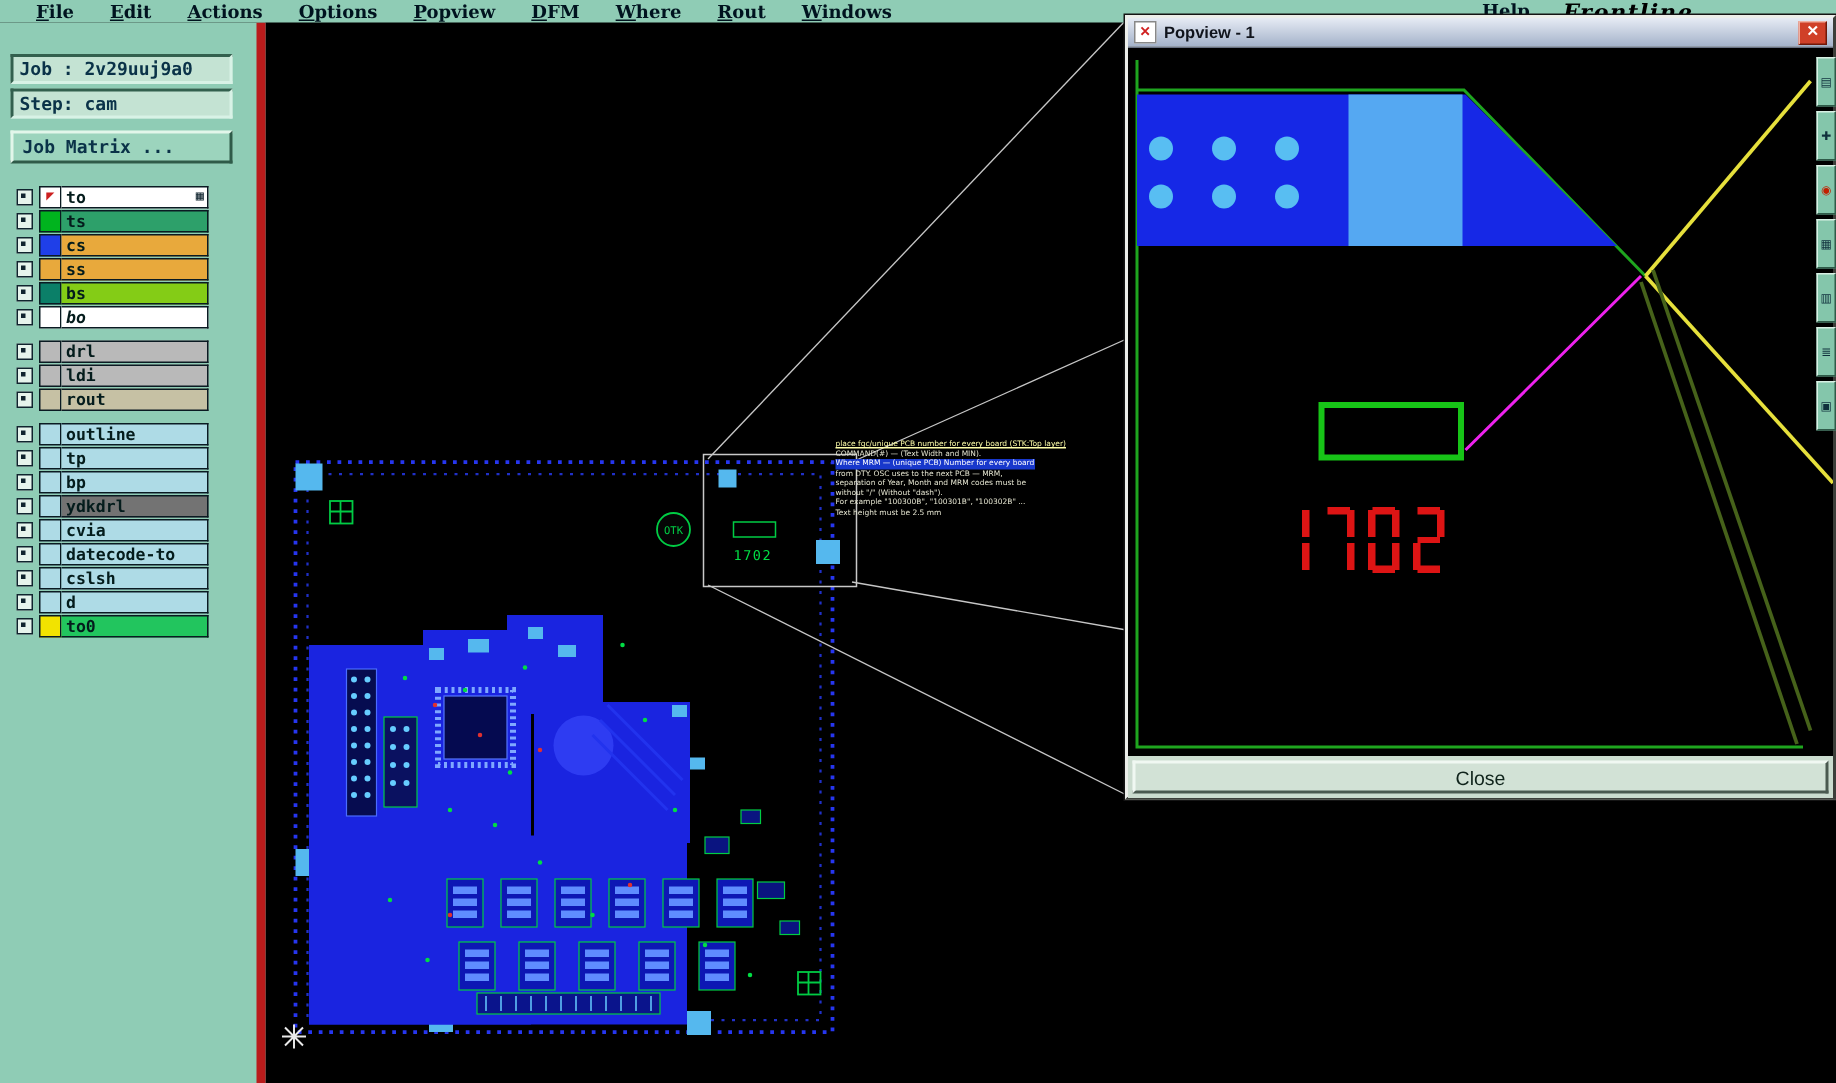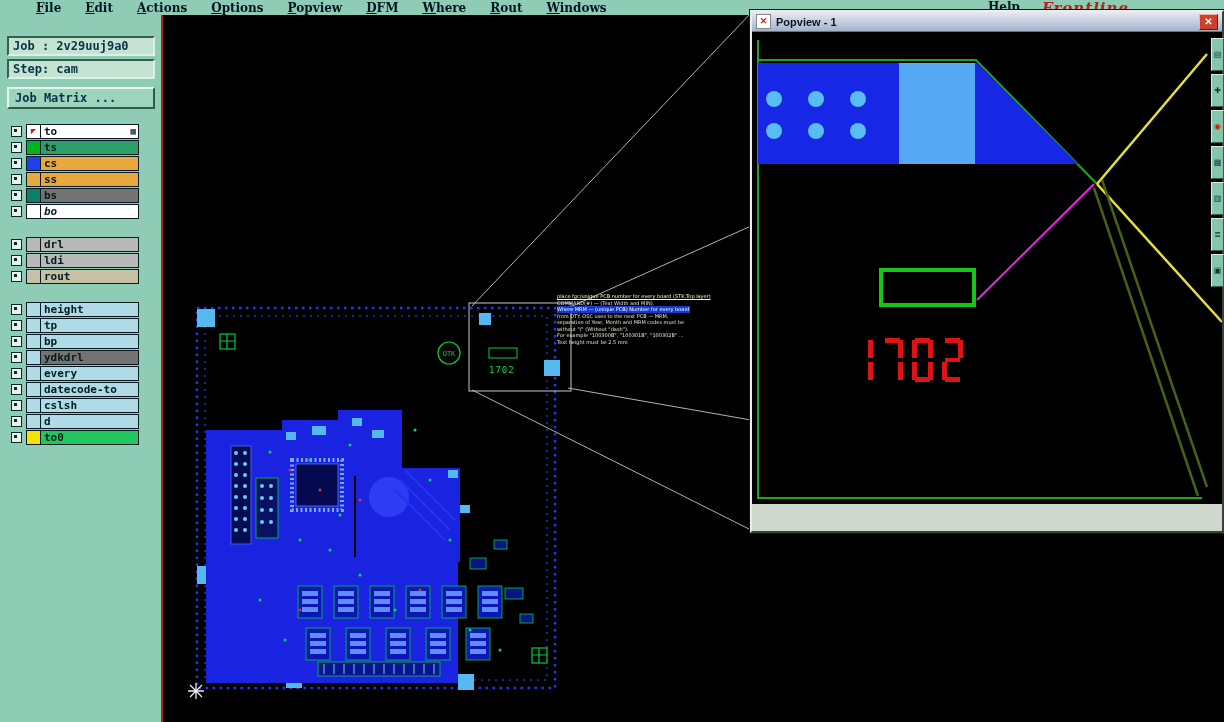--- a/index.html
+++ b/index.html
@@ -1,40 +1,40 @@
 <!DOCTYPE html>
 <html><head>
 <meta charset="utf-8">
 <style>
   html,body{margin:0;padding:0;}
   body{width:1224px;height:722px;position:relative;overflow:hidden;background:#000;
        font-family:"DejaVu Sans Mono",monospace;}
 
   
   .menubar{position:absolute;top:0;left:0;width:1224px;height:15px;background:#8fccb5;
-           z-index:6;display:flex;align-items:center;gap:24px;padding-left:36px;box-sizing:border-box;
+           z-index:6;display:flex;align-items:center;gap:24px;padding-left:24px;box-sizing:border-box;
            font:bold 12px "DejaVu Serif",serif;color:#00131f;}
   .menu-item{display:inline-block;cursor:default;}
   .menu-item::first-letter{text-decoration:underline;}
   .menu-help{position:absolute;left:988px;top:0;}
   .logo{position:absolute;left:1042px;top:-1px;height:14px;overflow:hidden;
-        font:italic bold 15px "DejaVu Serif",serif;color:#b91c1c;letter-spacing:1px;}
-
-  
-  .left-panel{position:absolute;top:15px;left:0;width:163px;bottom:0;background:#8fccb5;
-              z-index:5;border-right:2px solid #b91c1c;padding-top:21px;box-sizing:border-box;}
+        font:italic bold 15px "DejaVu Serif",serif;color:#000000;letter-spacing:1px;}
+
+  
+  .left-panel{position:absolute;top:15px;left:0;width:177px;bottom:0;background:#8fccb5;
+              z-index:5;border-right:6px solid #b91c1c;padding-top:21px;box-sizing:border-box;}
   .job-box{margin:0 4px 3px 7px;width:148px;background:#c4e3d3;border:2px solid;
            border-color:#33604e #d8f2e6 #d8f2e6 #33604e;font:bold 12px "DejaVu Sans Mono",monospace;
            color:#0a3248;padding:1px 4px;box-sizing:border-box;}
   .matrix-btn{display:block;margin:8px 4px 0 7px;width:148px;background:#9cd4bd;border:2px solid;
            border-color:#e2f6ea #2f5b49 #2f5b49 #e2f6ea;font:bold 12px "DejaVu Sans Mono",monospace;
            color:#0a3248;padding:2px 6px;text-align:left;box-sizing:border-box;cursor:pointer;}
   .layer-list{margin-top:14px;}
   .layer-row{display:flex;align-items:center;height:16px;padding-left:11px;}
-  .layer-row.gap{margin-top:17px;}
+  .layer-row.gap{margin-top:7px;}
   .layer-check{width:9px;height:9px;background:#e6f4ec;border:1px solid #10242e;margin-right:4px;
                position:relative;flex:0 0 auto;}
   .layer-check::after{content:"";position:absolute;left:2px;top:2px;width:3px;height:3px;background:#10242e;}
   .layer-swatch{width:13px;height:13px;border:1px solid #0a1a22;flex:0 0 auto;
                 font-size:9px;line-height:12px;text-align:center;color:#cc2020;overflow:hidden;}
   .layer-name{width:92px;height:13px;border:1px solid #0a1a22;border-left:none;
               font:bold 11px "DejaVu Sans Mono",monospace;color:#041c1c;line-height:13px;
               padding:0 2px 0 3px;display:flex;justify-content:space-between;overflow:hidden;}
   .grid-glyph{font-size:9px;color:#10242e;line-height:13px;}
 
@@ -305,21 +305,21 @@
       <span class="layer-name" style="background: rgb(232, 169, 60);">cs</span>
     </div>
     <div class="layer-row">
       <span class="layer-check"></span>
       <span class="layer-swatch" style="background: rgb(232, 169, 60);"></span>
       <span class="layer-name" style="background: rgb(232, 169, 60);">ss</span>
     </div>
     <div class="layer-row">
       <span class="layer-check"></span>
       <span class="layer-swatch" style="background: rgb(11, 127, 104);"></span>
-      <span class="layer-name" style="background: #737373;">bs</span>
+      <span class="layer-name" style="background: #84cc16;">bs</span>
     </div>
     <div class="layer-row">
       <span class="layer-check"></span>
       <span class="layer-swatch" style="background: rgb(255, 255, 255);"></span>
       <span class="layer-name" style="background: rgb(255, 255, 255); font-style: italic;">bo</span>
     </div>
     <div class="layer-row gap">
       <span class="layer-check"></span>
       <span class="layer-swatch" style="background: rgb(185, 185, 185);"></span>
       <span class="layer-name" style="background: rgb(185, 185, 185);">drl</span>
@@ -330,41 +330,41 @@
       <span class="layer-name" style="background: rgb(185, 185, 185);">ldi</span>
     </div>
     <div class="layer-row">
       <span class="layer-check"></span>
       <span class="layer-swatch" style="background: rgb(198, 193, 164);"></span>
       <span class="layer-name" style="background: rgb(198, 193, 164);">rout</span>
     </div>
     <div class="layer-row gap">
       <span class="layer-check"></span>
       <span class="layer-swatch" style="background: rgb(174, 219, 230);"></span>
-      <span class="layer-name" style="background: rgb(174, 219, 230);">height</span>
+      <span class="layer-name" style="background: rgb(174, 219, 230);">outline</span>
     </div>
     <div class="layer-row">
       <span class="layer-check"></span>
       <span class="layer-swatch" style="background: rgb(174, 219, 230);"></span>
       <span class="layer-name" style="background: rgb(174, 219, 230);">tp</span>
     </div>
     <div class="layer-row">
       <span class="layer-check"></span>
       <span class="layer-swatch" style="background: rgb(174, 219, 230);"></span>
       <span class="layer-name" style="background: rgb(174, 219, 230);">bp</span>
     </div>
     <div class="layer-row">
       <span class="layer-check"></span>
       <span class="layer-swatch" style="background: rgb(174, 219, 230);"></span>
       <span class="layer-name" style="background: #737373;">ydkdrl</span>
     </div>
     <div class="layer-row">
       <span class="layer-check"></span>
       <span class="layer-swatch" style="background: rgb(174, 219, 230);"></span>
-      <span class="layer-name" style="background: rgb(174, 219, 230);">every</span>
+      <span class="layer-name" style="background: rgb(174, 219, 230);">cvia</span>
     </div>
     <div class="layer-row">
       <span class="layer-check"></span>
       <span class="layer-swatch" style="background: rgb(174, 219, 230);"></span>
       <span class="layer-name" style="background: rgb(174, 219, 230);">datecode-to</span>
     </div>
     <div class="layer-row">
       <span class="layer-check"></span>
       <span class="layer-swatch" style="background: rgb(174, 219, 230);"></span>
       <span class="layer-name" style="background: rgb(174, 219, 230);">cslsh</span>
@@ -450,20 +450,23 @@
           <i class="s1 on"></i>
           <i class="s2"></i>
           <i class="s3 on"></i>
           <i class="s4 on"></i>
           <i class="s5"></i>
           <i class="s6 on"></i>
         </div>
       </div>
   </div>
 
+  <div class="popup-closebar">
+    <button class="popup-close-btn">Close</button>
+  </div>
 </div>
 
 <div class="right-toolbar">
   <button class="tool-btn">
       <span>▤</span>
     </button>
   <button class="tool-btn">
       <span>✚</span>
     </button>
   <button class="tool-btn">

